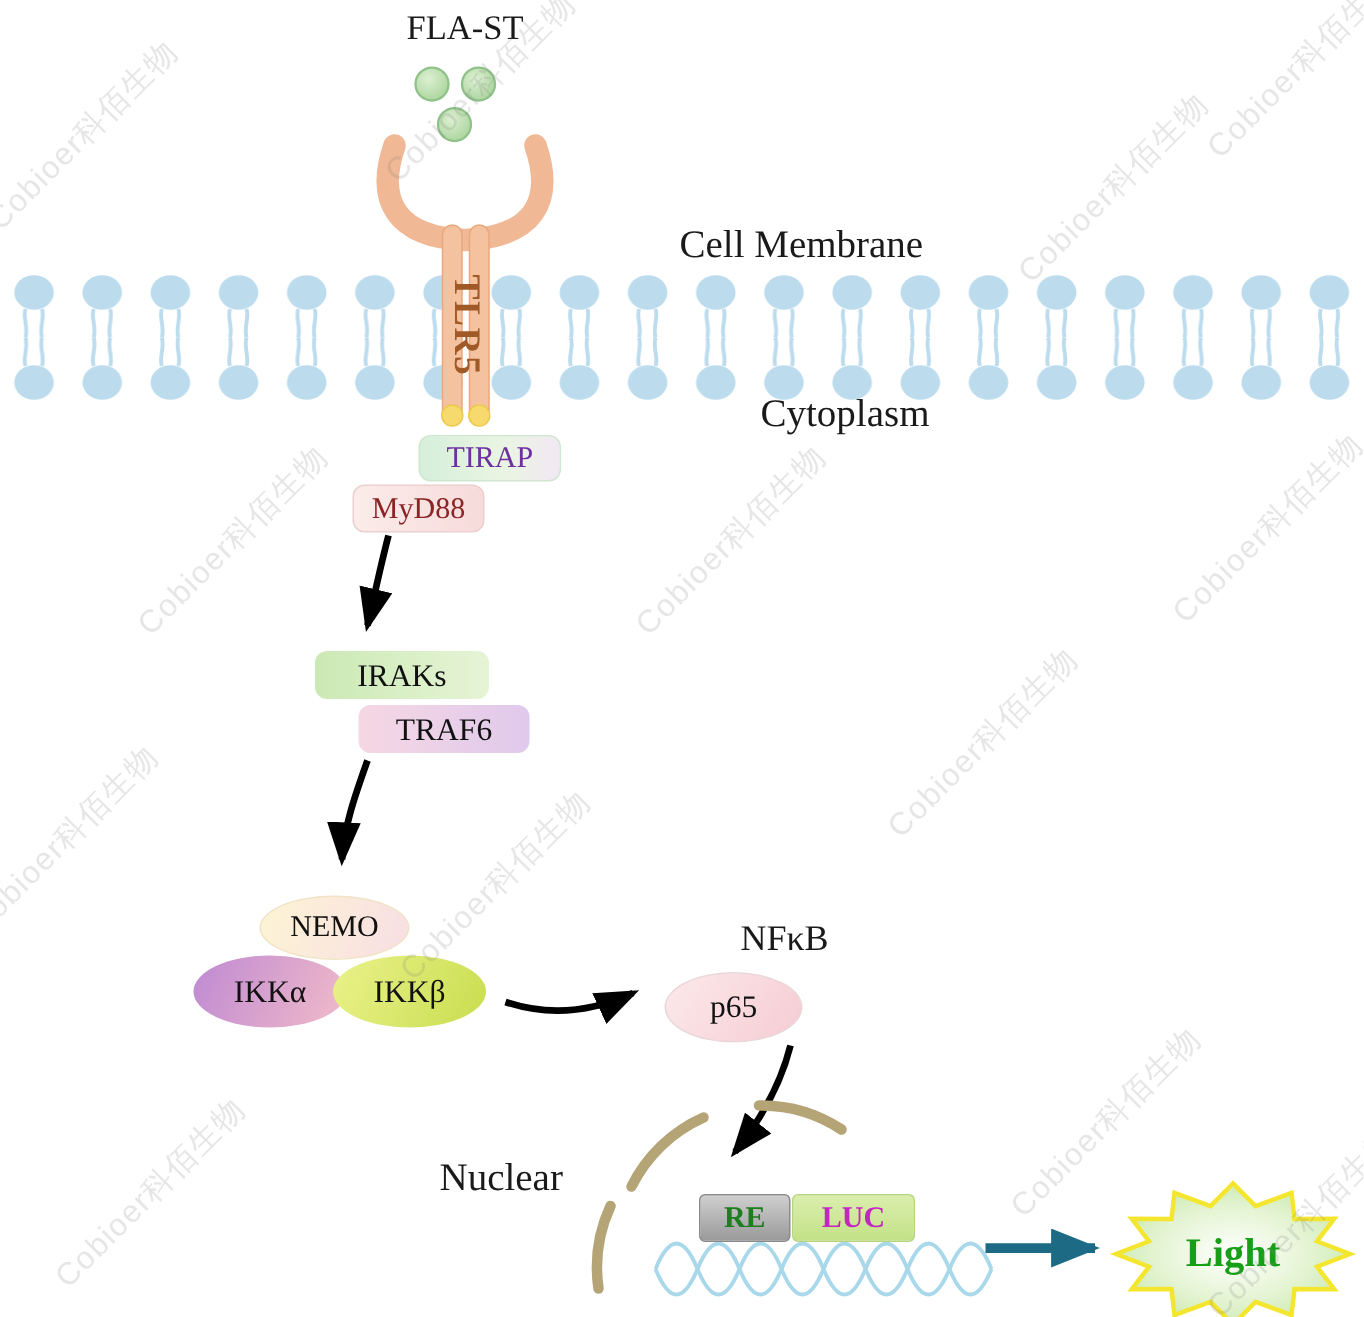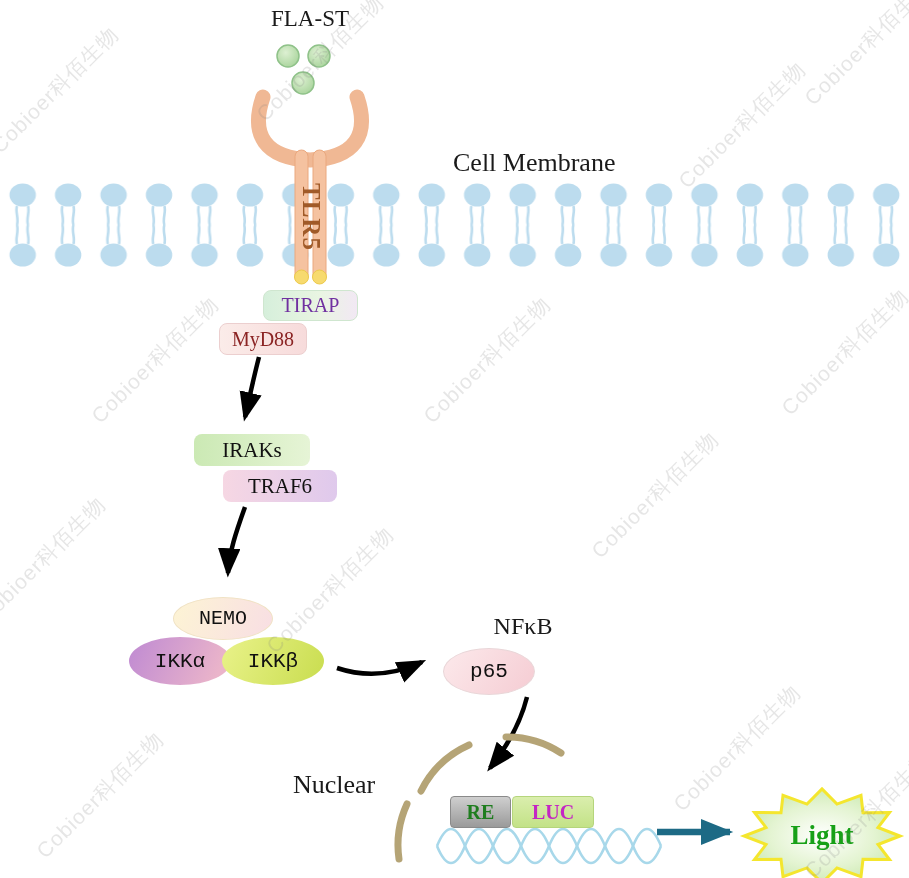--- a/index.html
+++ b/index.html
@@ -5,25 +5,25 @@
   html,body{margin:0;padding:0;background:#fff;}
   #canvas{
     position:relative;width:909px;height:878px;background:#ffffff;
     overflow:hidden;font-family:"Liberation Serif",serif;
   }
   svg{position:absolute;left:0;top:0;z-index:1;}
   .lbl{position:absolute;z-index:2;color:#1a1a1a;white-space:nowrap;}
   .center{text-align:center;}
   .pill{
     position:absolute;z-index:2;display:flex;align-items:center;justify-content:center;
-    border-radius:8px;font-size:20px;color:#111;
+    border-radius:8px;font-size:20px;color:#111;margin-left:16px;
   }
   .oval{
     position:absolute;z-index:2;display:flex;align-items:center;justify-content:center;
-    border-radius:50%;font-size:21px;color:#111;font-family:Liberation Mono, monospace;
+    border-radius:50%;font-size:21px;color:#111;
   }
   .vert{
     position:absolute;z-index:2;display:flex;align-items:center;justify-content:center;
     writing-mode:vertical-rl;text-orientation:mixed;
     font-weight:bold;color:#a05a28;letter-spacing:1px;
   }
   .wm-layer{position:absolute;inset:0;z-index:4;pointer-events:none;}
   .wm{
     position:absolute;white-space:nowrap;color:rgba(130,130,130,0.20);
     font-family:"Liberation Sans",sans-serif;font-size:21px;letter-spacing:1px;
@@ -107,20 +107,21 @@
 
     <polygon points="900,836 878,844.5 889.5,859.5 863,859.3 861,876.7 837,867.9 822,883 807,867.9 783,876.7 781,859.3 754.5,859.5 766,844.5 744,836 766,827.5 754.5,812.5 781,812.7 783,795.3 807,804.1 822,789 837,804.1 861,795.3 863,812.7 889.5,812.5 878,827.5" fill="url(#starGrad)" stroke="#f4e62e" stroke-width="3" stroke-linejoin="miter"></polygon>
   </svg>
 
   <div class="lbl center" style="left:245px;top:6px;width:130px;font-size:23px;">FLA-ST</div>
 
   <div class="vert" style="left:294px;top:158px;width:33px;height:118px;font-size:25px;">TLR5</div>
 
   <div class="lbl" style="left:453px;top:148px;font-size:26px;">Cell Membrane</div>
 
+  <div class="lbl" style="left:507px;top:261px;font-size:26px;">Cytoplasm</div>
 
   <div class="pill" style="left:263px;top:290px;width:93px;height:29px;color:#7030a0;background:linear-gradient(90deg,#d6efdb 0%,#e9f5e2 60%,#f2e8f4 100%);border:1px solid #cfe6cf;">TIRAP</div>
 
   <div class="pill" style="left:219px;top:323px;width:86px;height:30px;color:#8b2424;background:linear-gradient(90deg,#fbece9,#f7dbdb);border:1px solid #eccfcf;font-family:Liberation Serif, serif;">MyD88</div>
 
   <div class="pill" style="left:194px;top:434px;width:116px;height:32px;font-size:21px;background:linear-gradient(90deg,#cbe9b4,#e6f4d6);">IRAKs</div>
 
   <div class="pill" style="left:223px;top:470px;width:114px;height:32px;font-size:21px;background:linear-gradient(90deg,#f6d7e3,#dfc9ec);">TRAF6</div>
 
   <div class="oval" style="left:173px;top:597px;width:98px;height:41px;font-size:20px;background:linear-gradient(110deg,#fdf4d4,#f8dee4);border:1px solid #f0e2c4;">NEMO</div>

